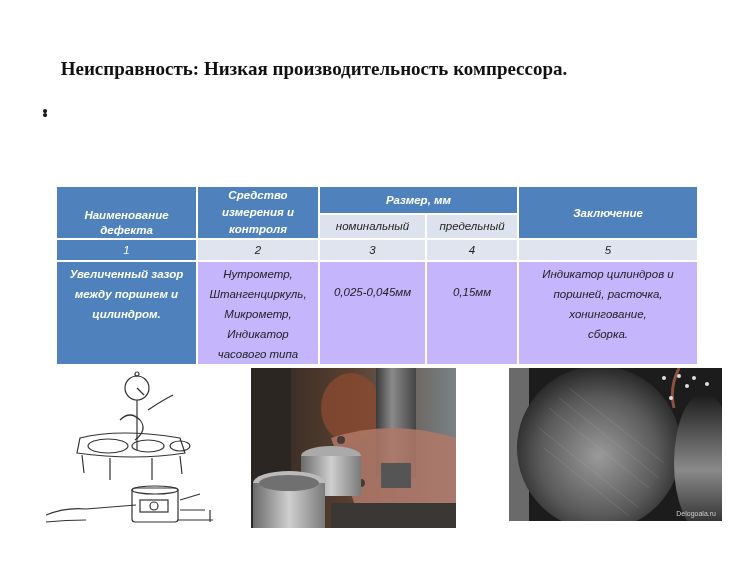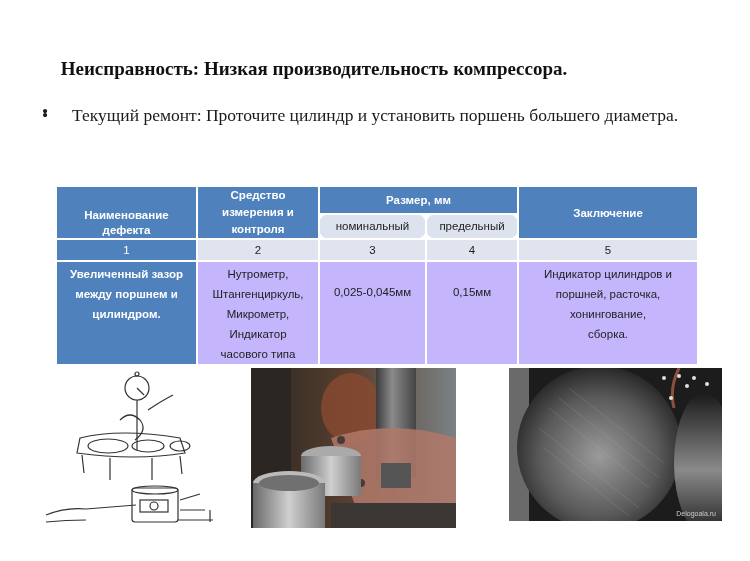--- a/index.html
+++ b/index.html
@@ -13,23 +13,23 @@
   }
   .bullets { position: absolute; left: 38px; top: 100px; width: 660px; margin: 0; padding: 0; list-style: none; }
   .bullets li { position: relative; padding-left: 34px; font-size: 17.5px; line-height: 22px; margin-bottom: 4px; color: #1a1a1a; }
   .bullets li .dot { position: absolute; left: 4px; top: 0; }
 
   table.spec {
     position: absolute; left: 55px; top: 185px; width: 642px;
     border-collapse: collapse; font-family: "Liberation Sans", sans-serif; font-size: 11.5px;
     table-layout: fixed;
   }
-  table.spec td { border: 2px solid #ffffff; text-align: center; vertical-align: middle; padding: 0 3px; line-height: 20px; }
+  table.spec td { border: 2px solid #ffffff; text-align: center; vertical-align: middle; padding: 0 3px; line-height: 20px; font-style: italic; }
   .hdr { background: #4f81bd; color: #ffffff; font-weight: bold; }
-  .sub { background: #dde3ee; color: #222; font-weight: normal; border-radius: 10px; }
+  .sub { background: #dde3ee; color: #222; font-weight: normal; }
   .num { background: #dfe4ee; color: #222; height: 16px; line-height: 16px; }
   .num.first { background: #4f81bd; color: #ffffff; }
   .body-cell { background: #c4b5fd; color: #222; vertical-align: top !important; padding-top: 2px !important; }
   .body-first { background: #4f81bd; color: #ffffff; font-weight: bold; vertical-align: top !important; padding-top: 2px !important; }
 
   .img { position: absolute; overflow: hidden; }
   .img1 { left: 40px; top: 370px; width: 180px; height: 162px; background: #ffffff; }
   .img2 { left: 251px; top: 368px; width: 205px; height: 160px; background: #3a3530; }
   .img3 { left: 509px; top: 368px; width: 213px; height: 153px; background: #222; }
   .watermark { position: absolute; right: 6px; bottom: 4px; font-family: "Liberation Sans", sans-serif; font-size: 7px; color: #ccc; }
@@ -38,21 +38,20 @@
 <body>
 
 <div class="title">Неисправность: Низкая производительность компрессора.</div>
 
 <ul class="bullets">
   <li>
     <span class="dot">•</span>
   </li>
   <li>
     <span class="dot">•</span>
-    <span>Текущий ремонт: Проточите цилиндр и установить поршень большего диаметра.</span>
   </li>
 </ul>
 
 <table class="spec">
   <colgroup>
     <col style="width:141px">
       <col style="width:122px">
       <col style="width:107px">
       <col style="width:92px">
       <col style="width:180px">

